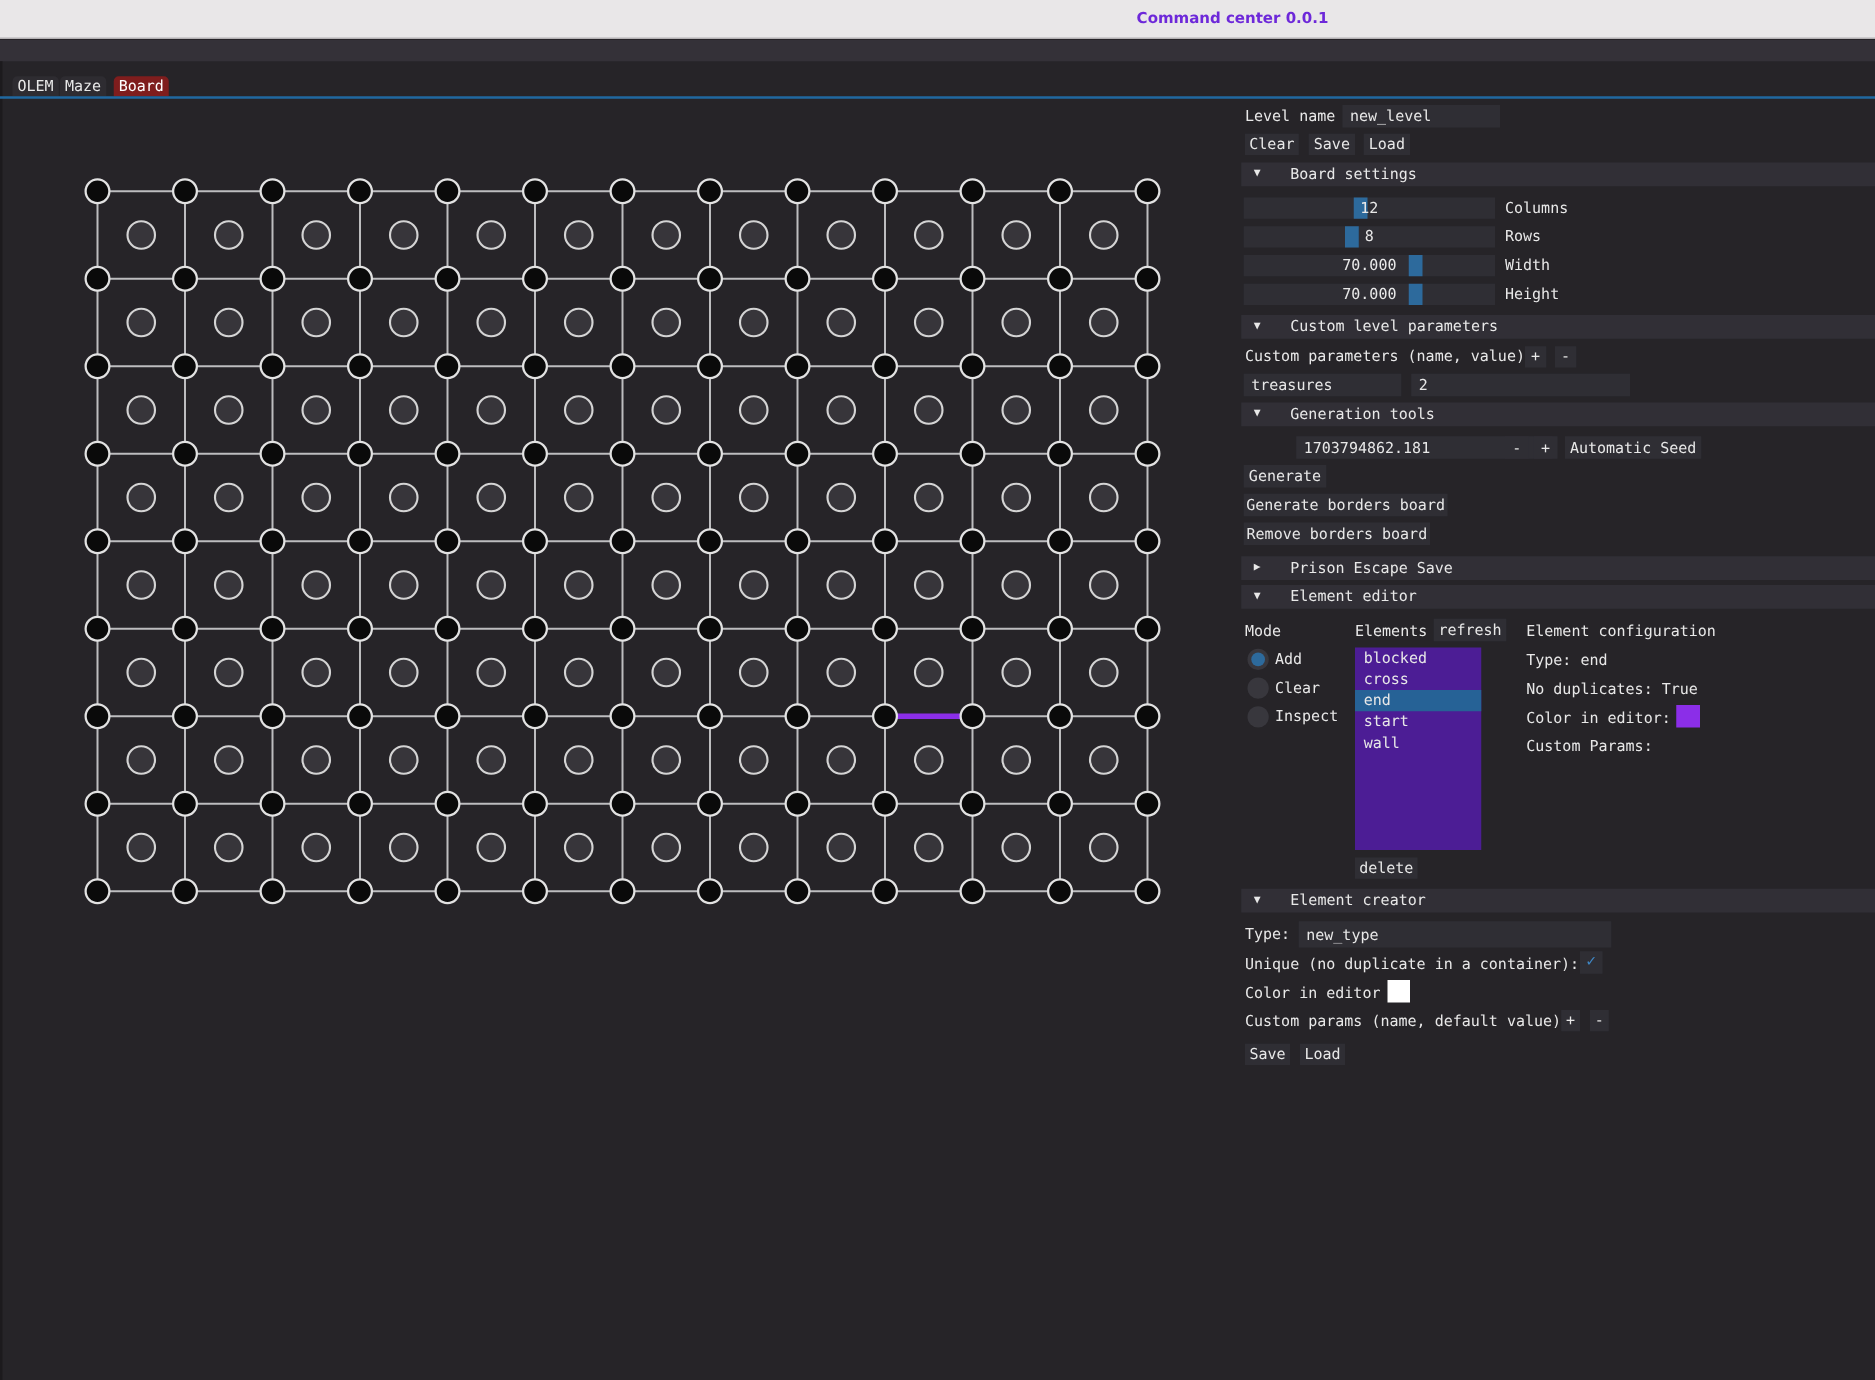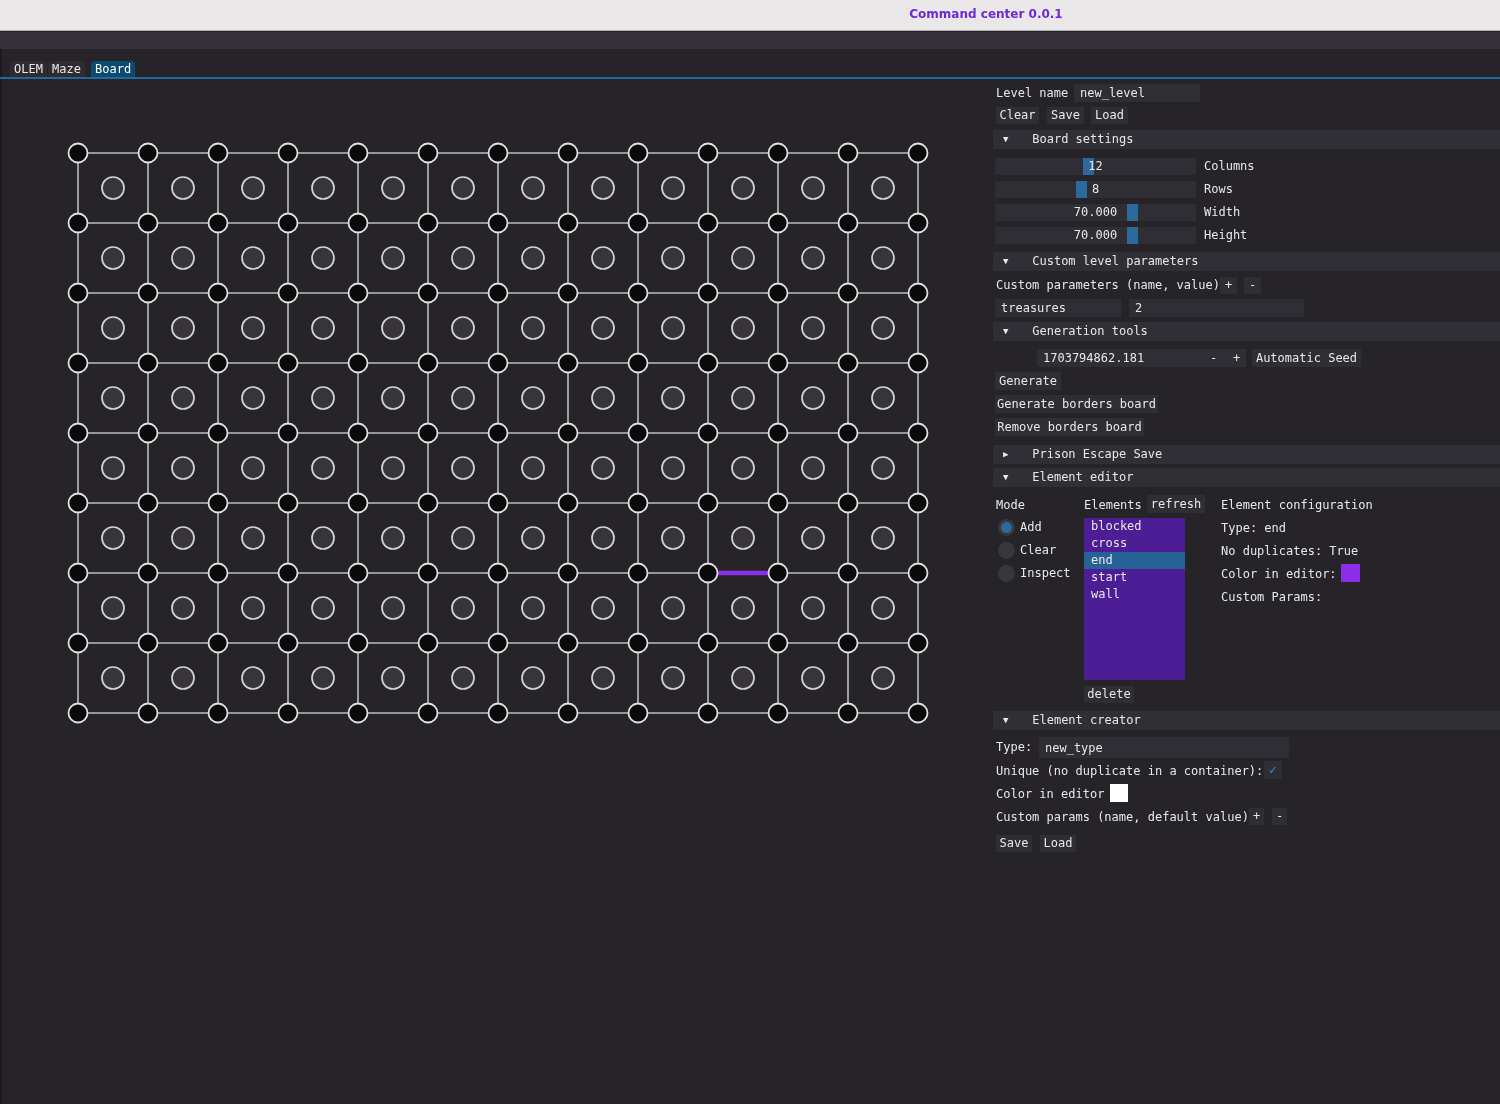--- a/index.html
+++ b/index.html
@@ -20,21 +20,21 @@
     font-size:12px; color:#6d28d9; white-space:nowrap;
   }
   .strip { position:absolute; left:0; top:32px; width:1500px; height:17px; background:#343138; }
   .edge-left { position:absolute; left:0; top:49px; width:2px; height:1055px; background:#1c1a1d; }
 
   .tab {
     position:absolute; top:61px; height:16px; line-height:16px;
     padding:0 4px; background:#2e2c31; border-radius:4px 4px 0 0;
     color:#e8e8e8; cursor:default; white-space:nowrap;
   }
-  .tab.active { background:#0c4a6e; color:#ffffff; }
+  .tab.active { background:#7f1d1d; color:#ffffff; }
   .tab-underline { position:absolute; left:0; top:77px; width:1500px; height:2px; background:#2068a0; }
 
   #board-svg { position:absolute; left:0; top:0; }
 
   .panel { position:absolute; left:993px; top:0; width:507px; height:1104px; }
   .lbl { position:absolute; line-height:17px; white-space:nowrap; }
   .hdr {
     position:absolute; left:0; width:507px; height:19px;
     background:#312f36; line-height:19px; white-space:nowrap;
   }

